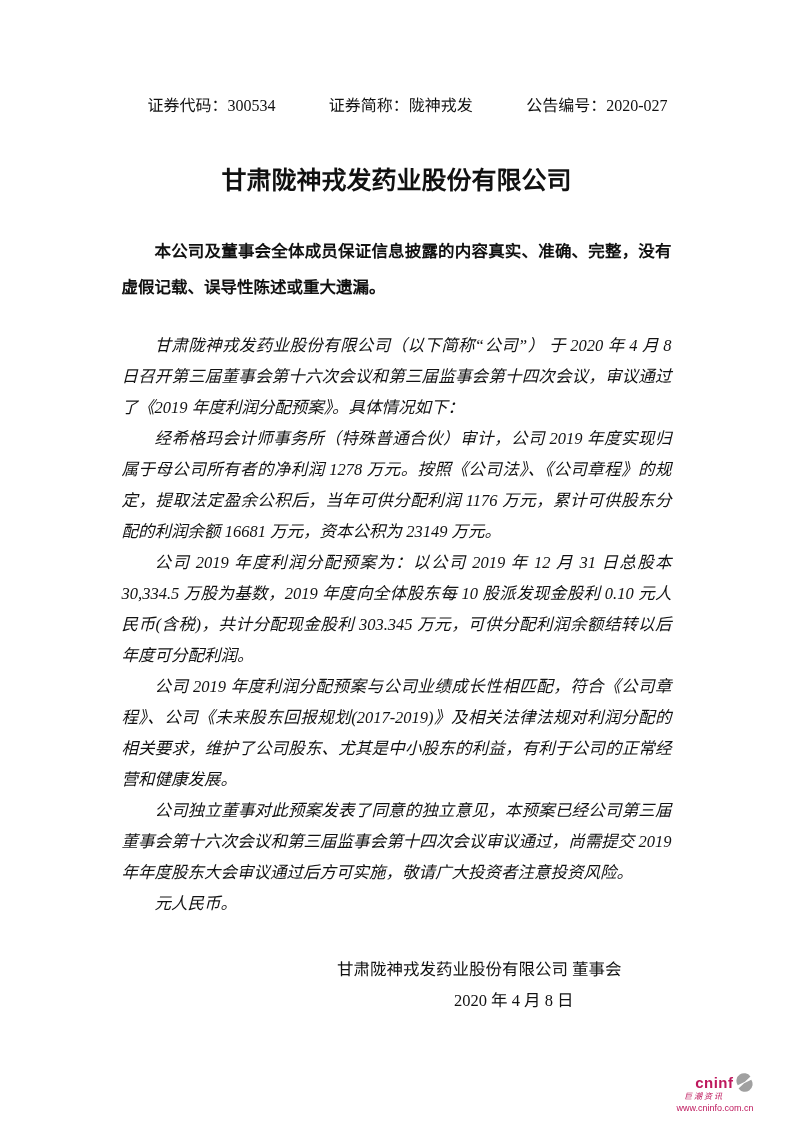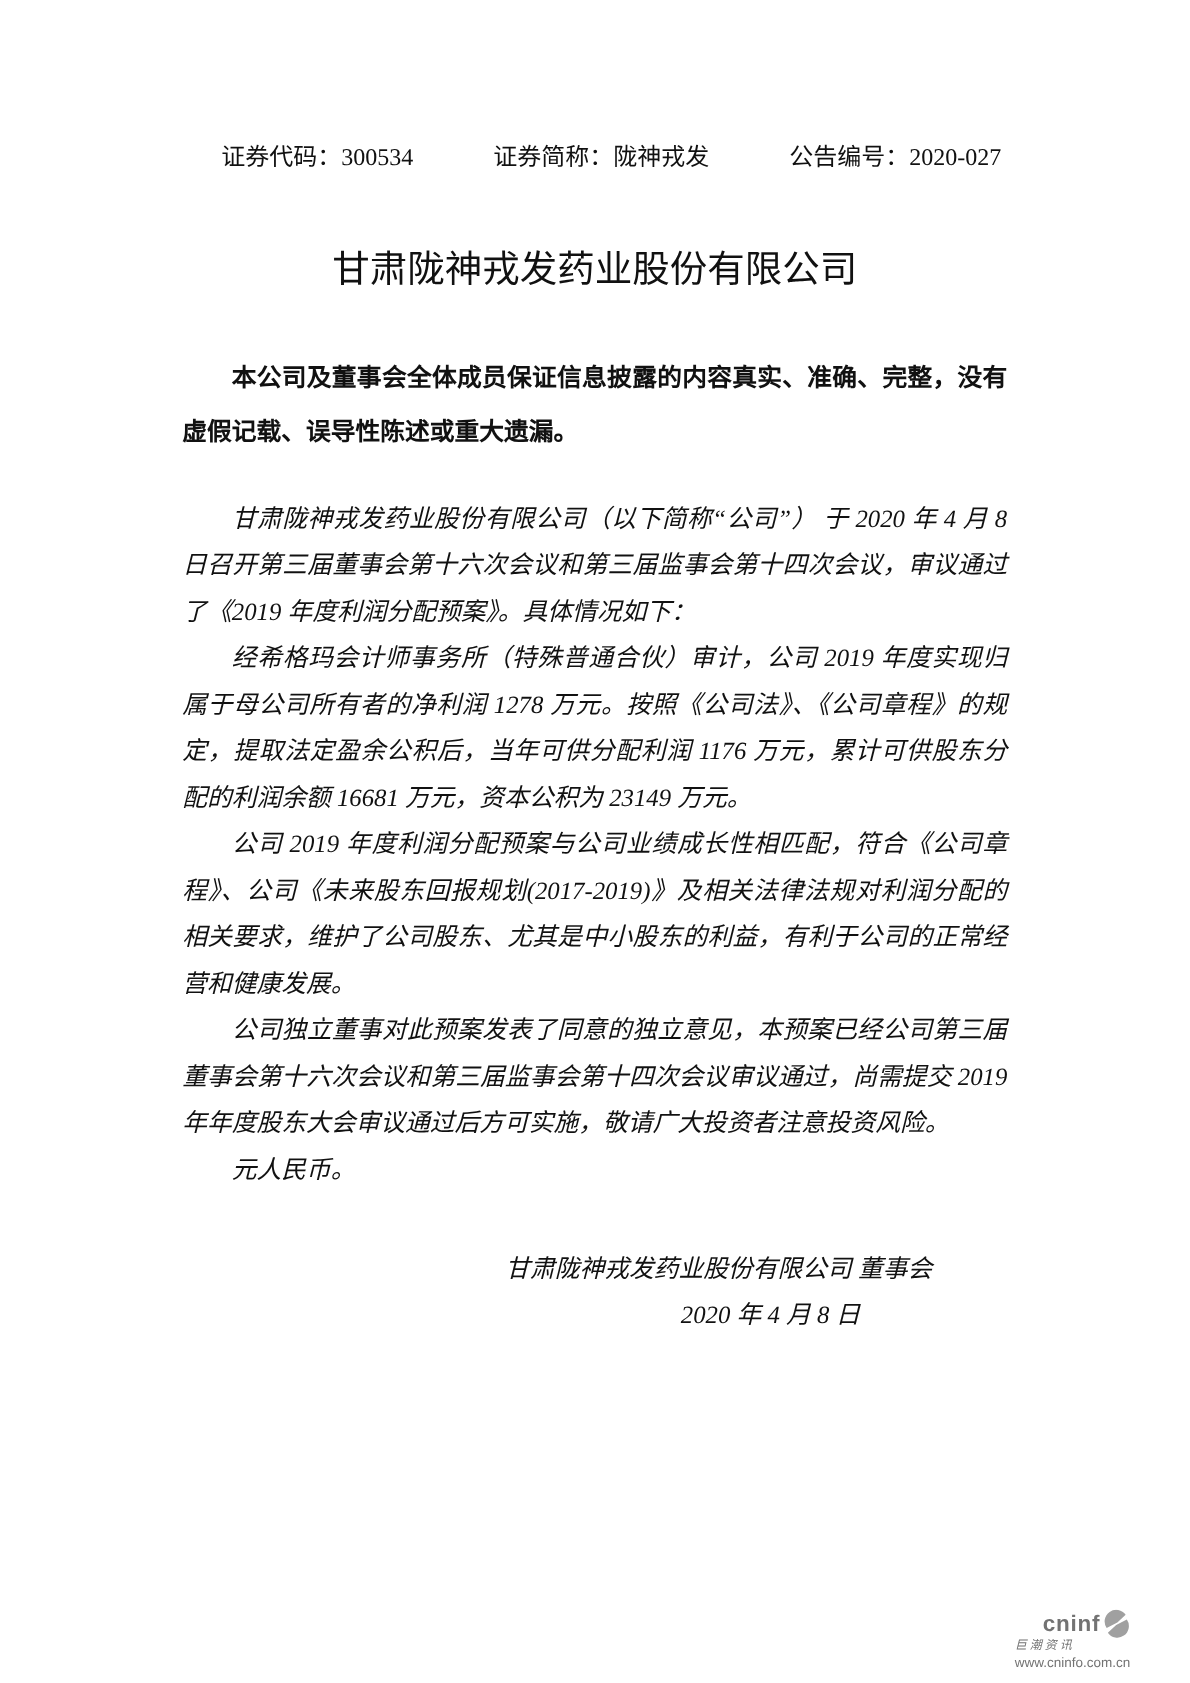--- a/index.html
+++ b/index.html
@@ -30,21 +30,21 @@
     align-items: baseline;
     padding-left: 26px;
     padding-right: 4px;
     font-size: 16px;
     line-height: 20px;
     white-space: nowrap;
   }
   .doc-title {
     margin-top: 44px;
     text-align: center;
-    font-weight: normal;
+    font-weight: bold;
     font-size: 25px;
     line-height: 42px;
   }
   .notice {
     margin: 32px 0 0 0;
     font-family: Liberation Serif, serif;
     font-weight: bold;
     font-size: 16.5px;
     line-height: 36px;
     text-indent: 2em;
@@ -59,34 +59,33 @@
     font-style: italic;
   }
   .body-paragraphs p.first {
     margin-top: 24px;
   }
   .signature {
     margin-top: 35px;
     font-size: 16.5px;
     line-height: 31px;
     text-align: right;
-    font-style: italic;
   }
   .signature .company-line {
     padding-right: 50px;
   }
   .signature .date-line {
     padding-right: 98px;
   }
   .watermark {
     position: absolute;
     right: 14px;
     bottom: 8px;
-    text-align: left;
-    color: #737373;
+    text-align: center;
+    color: #be185d;
     font-family: "Liberation Sans", "DejaVu Sans", sans-serif;
     line-height: 1.1;
   }
   .watermark .logo-row {
     display: flex;
     align-items: center;
     justify-content: flex-end;
     gap: 1px;
   }
   .watermark .logo-text {
@@ -125,20 +124,21 @@
 
     <div class="doc-title">
       <div>甘肃陇神戎发药业股份有限公司</div>
     </div>
 
     <p class="notice">本公司及董事会全体成员保证信息披露的内容真实、准确、完整，没有虚假记载、误导性陈述或重大遗漏。</p>
 
     <div class="body-paragraphs">
       <p class="first">甘肃陇神戎发药业股份有限公司（以下简称“公司”） 于 2020 年 4 月 8 日召开第三届董事会第十六次会议和第三届监事会第十四次会议，审议通过了《2019 年度利润分配预案》。具体情况如下：</p>
       <p>经希格玛会计师事务所（特殊普通合伙）审计，公司 2019 年度实现归属于母公司所有者的净利润 1278 万元。按照《公司法》、《公司章程》的规定，提取法定盈余公积后，当年可供分配利润 1176 万元，累计可供股东分配的利润余额 16681 万元，资本公积为 23149 万元。</p>
+      <p>公司 2019 年度利润分配预案为：以公司 2019 年 12 月 31 日总股本 30,334.5 万股为基数，2019 年度向全体股东每 10 股派发现金股利 0.10 元人民币(含税)，共计分配现金股利 303.345 万元，可供分配利润余额结转以后年度可分配利润。</p>
       <p>公司 2019 年度利润分配预案与公司业绩成长性相匹配，符合《公司章程》、公司《未来股东回报规划(2017-2019)》及相关法律法规对利润分配的相关要求，维护了公司股东、尤其是中小股东的利益，有利于公司的正常经营和健康发展。</p>
       <p>公司独立董事对此预案发表了同意的独立意见，本预案已经公司第三届董事会第十六次会议和第三届监事会第十四次会议审议通过，尚需提交 2019 年年度股东大会审议通过后方可实施，敬请广大投资者注意投资风险。</p>
       <p>元人民币。</p>
     </div>
 
     <div class="signature">
       <div class="company-line">甘肃陇神戎发药业股份有限公司 董事会</div>
       <div class="date-line">2020 年 4 月 8 日</div>
     </div>
 

